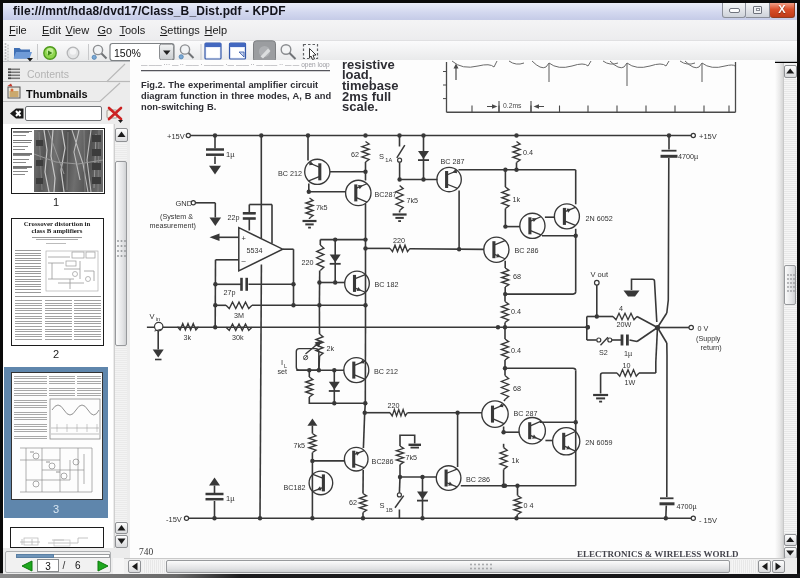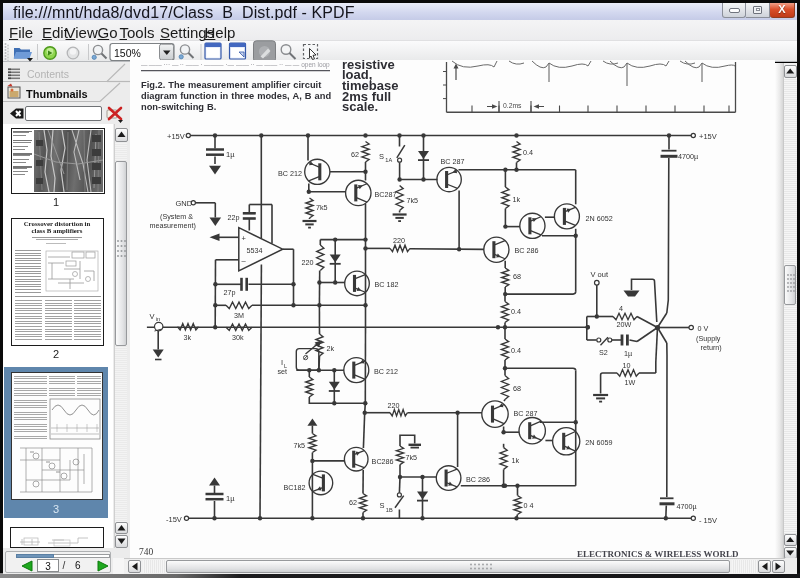--- a/index.html
+++ b/index.html
@@ -1,20 +1,20 @@
 <!DOCTYPE html>
 <html><head><meta charset="utf-8"><style>
 *{margin:0;padding:0;box-sizing:border-box}
 html,body{width:800px;height:578px;overflow:hidden}
 body{font-family:"Liberation Sans",sans-serif;background:#000;position:relative}
 .abs{position:absolute}
 #titlebar{left:3px;top:3px;width:794px;height:16.5px;background:linear-gradient(180deg,#e9ecf8 0%,#d3d8ef 55%,#c5cbe7 100%);}
-#titletext{left:13px;top:3.5px;font-size:16px;font-weight:normal;color:#14141c;letter-spacing:0.1px}
+#titletext{left:13px;top:3.5px;font-size:12px;font-weight:bold;color:#14141c;letter-spacing:0.1px}
 #menubar{left:3px;top:19.5px;width:794px;height:21.5px;background:linear-gradient(180deg,#f4f4f5,#ececee);border-bottom:1px solid #e0e0e2}
-.mi{position:absolute;top:4px;font-size:15px;color:#1a1a1a}
+.mi{position:absolute;top:4px;font-size:11px;color:#1a1a1a}
 .mi u{text-decoration:underline}
 #toolbar{left:3px;top:41px;width:794px;height:21px;background:linear-gradient(180deg,#fbfbfc,#e8e9ea);border-bottom:1px solid #b8babd}
 #sidebar{left:3px;top:62px;width:127px;height:512px;background:#ececec}
 #pagewhite{left:130px;top:60px;width:645px;height:514px;background:#fdfdfd}
 </style></head><body>
 <div class="abs" style="left:0;top:0;width:800px;height:3px;background:#0a0a0a"></div>
 <div class="abs" style="left:0;top:0;width:3px;height:574px;background:#0a0a0a"></div>
 <div class="abs" style="left:797px;top:0;width:3px;height:574px;background:#0a0a0a"></div>
 <div class="abs" style="left:0;top:573px;width:800px;height:5px;background:linear-gradient(90deg,#8a8a8a 0%,#6a6a6a 22%,#1c1c1e 30%,#141416 100%)"></div>
 <div class="abs" id="titlebar"></div>
@@ -704,21 +704,21 @@
     <text x="678" y="158.5" font-size="7.2" fill="#333333" text-anchor="start" font-weight="normal" font-family="Liberation Sans, sans-serif" letter-spacing="0">4700µ</text>
     <path d="M 668.8 158 L 668.3 300 L 666.8 313" stroke="#383838" stroke-width="1.6" fill="none" stroke-linejoin="miter"></path>
     <path d="M 666.8 343 L 667 355 L 666.8 497" stroke="#383838" stroke-width="1.6" fill="none" stroke-linejoin="miter"></path>
     <line x1="660" y1="498.3" x2="673.5" y2="498.3" stroke="#383838" stroke-width="1.8" stroke-linecap="butt"></line>
     <line x1="659.5" y1="503.8" x2="674.5" y2="503.8" stroke="#383838" stroke-width="3.0" stroke-linecap="butt"></line>
     <line x1="666.3" y1="505.5" x2="665.8" y2="518.2" stroke="#383838" stroke-width="1.6" stroke-linecap="butt"></line>
     <text x="676.5" y="508.5" font-size="7.2" fill="#333333" text-anchor="start" font-weight="normal" font-family="Liberation Sans, sans-serif" letter-spacing="0">4700µ</text>
     <text x="139" y="555" font-size="9.5" fill="#3a3a3a" text-anchor="start" font-weight="normal" font-family="Liberation Serif, sans-serif" letter-spacing="0">740</text>
     <text x="577" y="556.5" font-size="9.0" fill="#44444c" text-anchor="start" font-weight="bold" font-family="Liberation Serif, sans-serif" letter-spacing="0">ELECTRONICS &amp; WIRELESS WORLD</text>
   </svg>
-<div class="abs" style="left:141px;top:79.5px;width:192px;font-size:9.3px;font-weight:bold;color:#2e2e34;line-height:11.2px;word-spacing:0.5px">Fig.2. The measurement amplifier circuit diagram function in three modes, A, B and non-switching B.</div>
+<div class="abs" style="left:141px;top:79.5px;width:192px;font-size:9.3px;font-weight:bold;color:#2e2e34;line-height:11.2px;word-spacing:0.5px">Fig.2. The experimental amplifier circuit diagram function in three modes, A, B and non-switching B.</div>
 <div class="abs" style="left:342px;top:59.5px;width:84px;font-size:13px;font-weight:bold;color:#2e2e34;line-height:10.7px">resistive load, timebase 2ms full scale.</div>
 <div class="abs" style="left:775px;top:63px;width:8px;height:495px;background:linear-gradient(90deg,#fdfdfd,#e9e9e9 60%,#d6d6d6)"></div>
 <div class="abs" style="left:783px;top:63px;width:14px;height:511px;background:#f2f2f2;border-left:1px solid #c9c9c9"></div>
 <div class="abs" style="left:784px;top:64.5px;width:12.5px;height:13px;background:linear-gradient(180deg,#fdfdfd,#d9dadc);border:1px solid #8f9194;border-radius:2px"></div>
 <svg class="abs" style="left:784px;top:64.5px" width="12.5" height="13">
     <path d="M 6.2 3.5 L 2.2 8.5 L 10.2 8.5 Z" fill="#1a1a1a"></path>
   </svg>
 <div class="abs" style="left:784px;top:78px;width:12.5px;height:456px;background:repeating-linear-gradient(180deg,#f5f5f5 0,#f5f5f5 1px,#e8e8e8 1px,#e8e8e8 2px)"></div>
 <div class="abs" style="left:784px;top:265px;width:12px;height:40px;background:linear-gradient(90deg,#fbfbfb,#e0e1e3 70%,#ced0d2);border:1px solid #97999c;border-radius:2px"></div>
 <svg class="abs" style="left:784.5px;top:272px" width="12" height="26">

